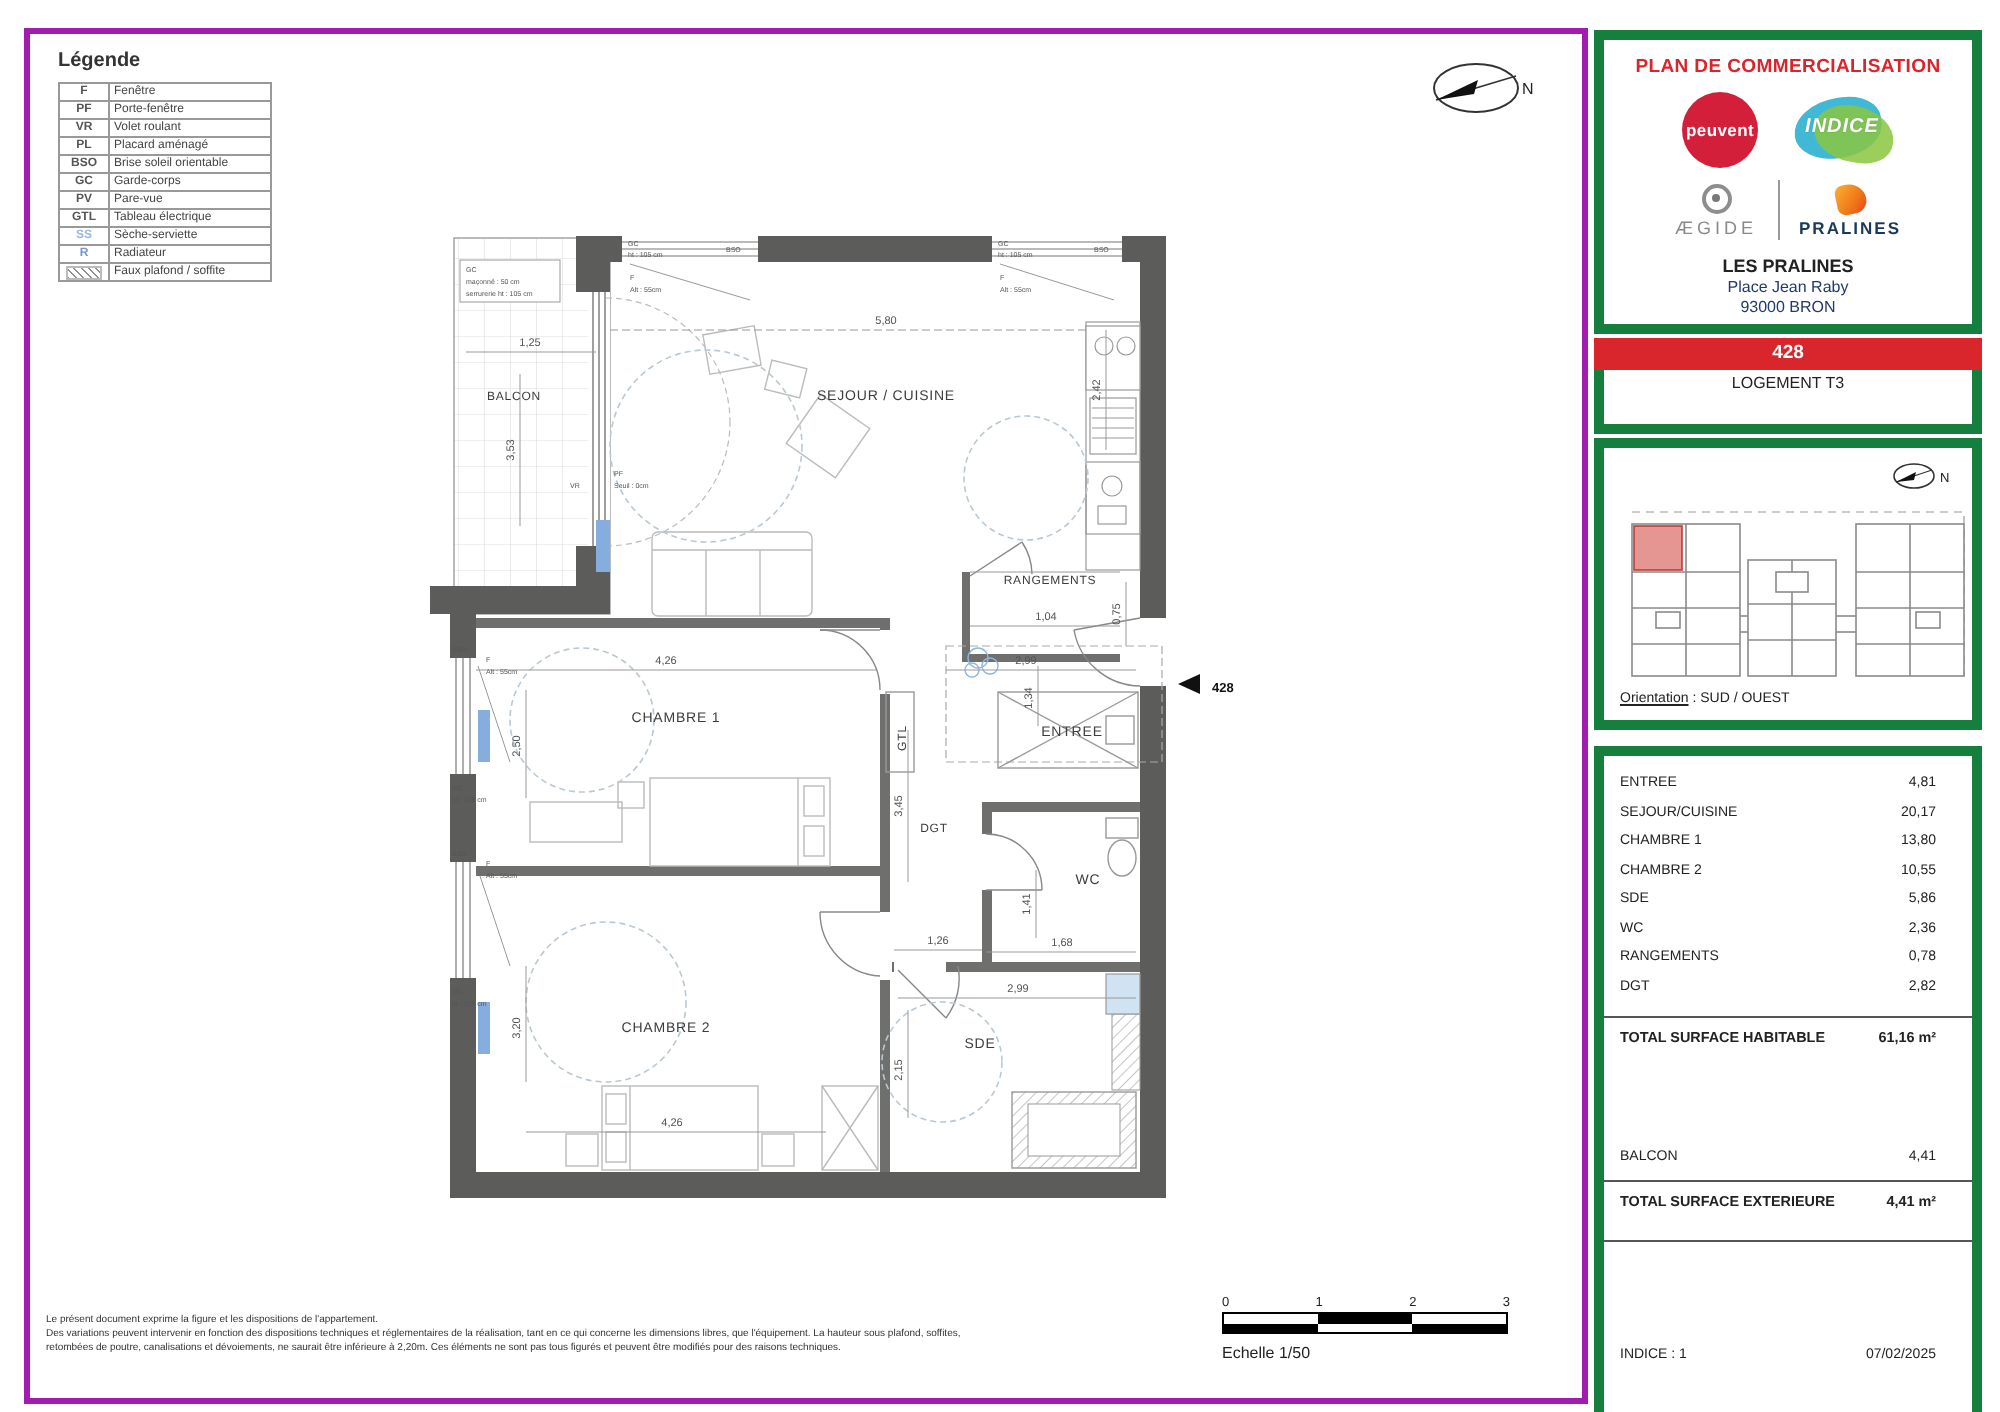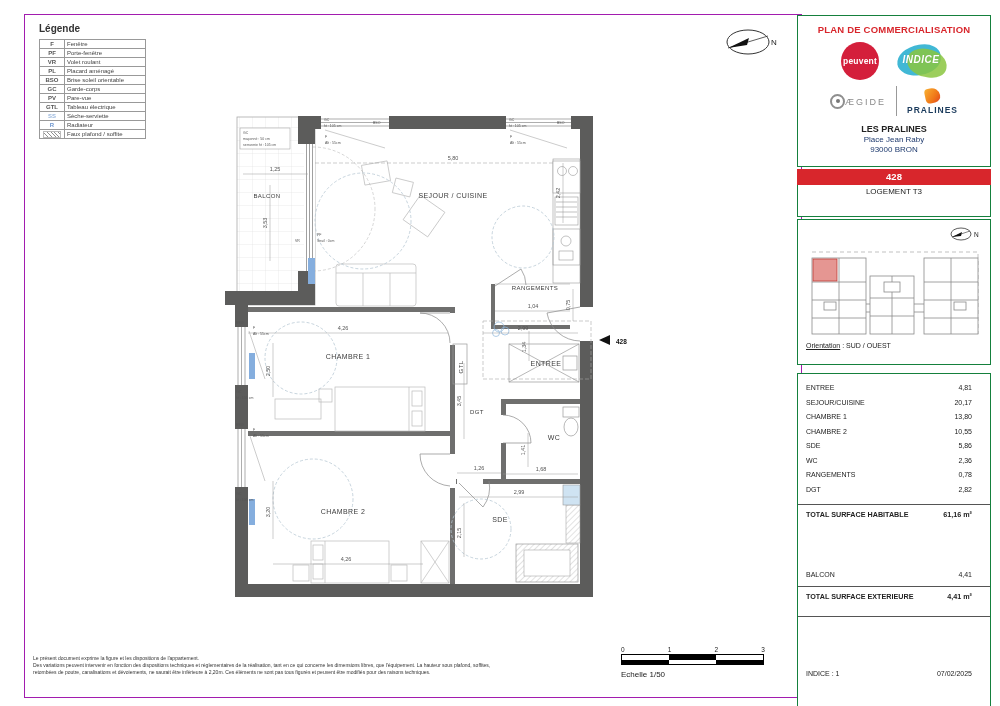--- a/index.html
+++ b/index.html
@@ -1,18 +1,18 @@
 <!DOCTYPE html>
 <html><head>
 <meta charset="utf-8">
 <style>
   html,body{margin:0;padding:0;background:#fff;width:1000px;height:706px;overflow:hidden;
     font-family:"Liberation Sans","DejaVu Sans",sans-serif;color:#222;}
   
-  #main-panel{position:absolute;left:24px;top:14px;width:776px;height:682px;border:1px solid #a21caf;background:#fff;}
+  #main-panel{position:absolute;left:12px;top:14px;width:776px;height:682px;border:3px solid #a21caf;background:#fff;}
   
   #legend{position:absolute;left:14px;top:8px;}
   #legend .ttl{font-size:10px;font-weight:bold;color:#333;}
   #legend table{border-collapse:collapse;margin-top:5px;}
   #legend td{border:0.5px solid #999;font-size:6px;color:#444;padding:0.5px 2px;height:7px;line-height:7px;}
   #legend td.ab{width:20px;text-align:center;font-weight:bold;color:#555;}
   #legend td.lb{width:76px;}
   #legend td.ab.blue1{color:#9ab7dd;} #legend td.ab.blue2{color:#6e96cf;}
   .swatch{width:16px;height:5px;margin:0 auto;background:repeating-linear-gradient(45deg,#909090 0,#909090 0.7px,transparent 0.7px,transparent 2.6px);border:0.5px solid #bbb;}
   
@@ -21,32 +21,32 @@
   #disclaimer{position:absolute;left:8px;top:640px;width:565px;font-size:5px;line-height:7px;color:#333;}
   #scalebar{position:absolute;left:596px;top:631px;width:150px;}
   #scalebar .ticks{display:flex;justify-content:space-between;font-size:6.5px;color:#222;width:144px;padding:0 0 1px 0;}
   #scalebar .bar{width:141px;border:0.7px solid #000;}
   #scalebar .brow{display:flex;height:4.5px;}
   #scalebar .seg{width:47px;height:4.5px;}
   .segB{background:#000;} .segW{background:#fff;}
   #scalebar .lbl{font-size:8px;color:#222;margin-top:5px;}
   
   #sidebar{position:absolute;left:797px;top:15px;width:194px;}
-  .sbox{border:1px solid #15803d;background:#fff;box-sizing:border-box;position:relative;}
+  .sbox{border:5px solid #15803d;background:#fff;box-sizing:border-box;position:relative;}
   #hdr{height:152px;text-align:center;}
   #hdr .t{font-size:9.5px;font-weight:bold;color:#d8262c;margin-top:8px;letter-spacing:0.2px;}
   .logorow{display:flex;justify-content:center;align-items:center;gap:16px;margin-top:7px;height:38px;}
   .nexity{width:38px;height:38px;border-radius:50%;background:#d41f3b;color:#fff;font-size:8.5px;font-weight:bold;
      display:flex;align-items:center;justify-content:center;letter-spacing:0.2px;}
   .icade{position:relative;width:52px;height:36px;}
   .icade .b1{position:absolute;left:2px;top:2px;width:44px;height:30px;background:#41b8d5;border-radius:60% 45% 55% 50%;transform:rotate(-8deg);}
   .icade .b2{position:absolute;left:12px;top:6px;width:40px;height:28px;background:#8bc53f;border-radius:50% 60% 45% 55%;transform:rotate(10deg);opacity:0.85;}
   .icade .tx{position:absolute;left:0;right:0;top:11px;text-align:center;color:#fff;font-weight:bold;font-style:italic;font-size:10px;letter-spacing:0.5px;text-shadow:0 0 1px rgba(0,0,0,.15);}
   .logorow2{display:flex;justify-content:center;align-items:center;gap:10px;margin-top:4px;height:34px;}
-  .aegide{display:flex;flex-direction:row;align-items:center;}
+  .aegide{display:flex;flex-direction:column;align-items:center;}
   .aegide .ring{width:11px;height:11px;border:2px solid #8e8e8e;border-radius:50%;display:flex;align-items:center;justify-content:center;}
   .aegide .dot{width:4px;height:4px;background:#777;border-radius:50%;}
   .aegide .tx{font-size:9px;color:#8a8a8a;letter-spacing:2px;margin-top:2px;}
   .vdiv{width:1px;height:30px;background:#999;}
   .domitys{display:flex;flex-direction:column;align-items:center;}
   .domitys .mark{width:15px;height:15px;background:linear-gradient(135deg,#f9b233,#f07818 60%,#e2441f);border-radius:28% 60% 45% 30%;transform:rotate(-12deg);}
   .domitys .tx{font-size:8.5px;font-weight:bold;color:#1a3a5c;letter-spacing:1px;margin-top:2px;}
   #hdr .proj{font-size:9px;font-weight:bold;color:#222;margin-top:6px;}
   #hdr .adr{font-size:8px;color:#1e3a6e;margin-top:1px;}
   .redbar{background:#d8262c;color:#fff;font-weight:bold;text-align:center;}

